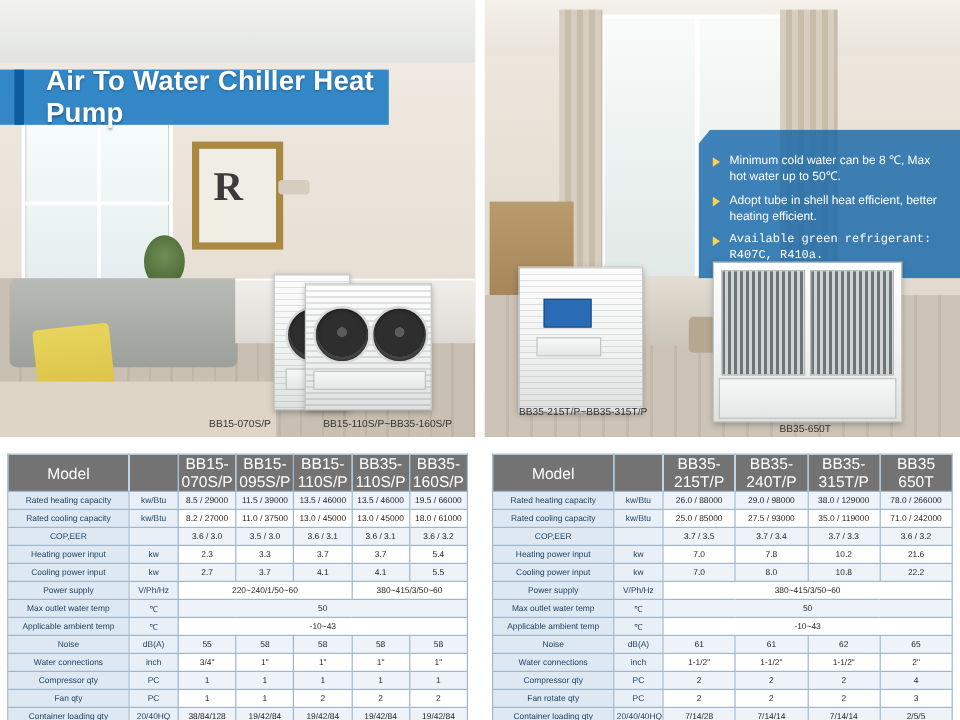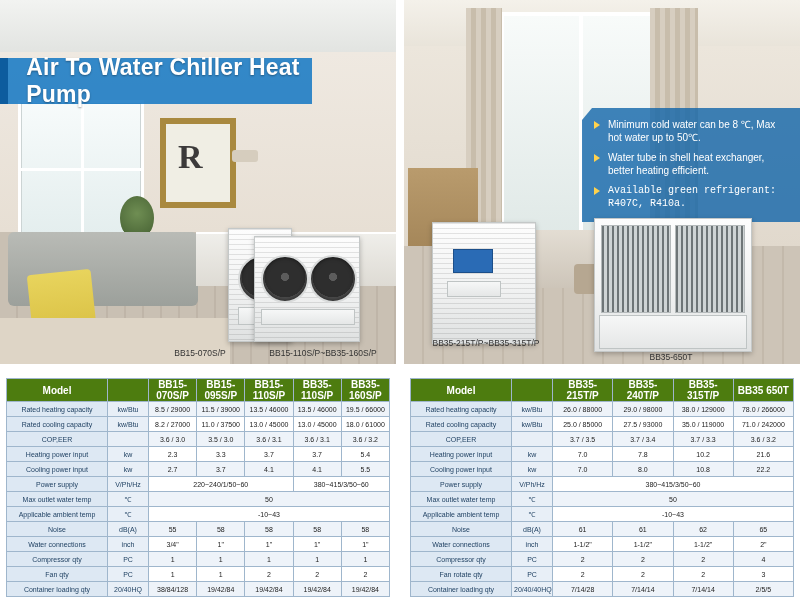--- a/index.html
+++ b/index.html
@@ -146,39 +146,40 @@
 
   
   .title-banner {
     position: absolute;
     left: 0; top: 58px;
     width: 312px;
     height: 46px;
     background: rgba(25, 122, 196, 0.88);
     display: flex;
     align-items: center;
+    padding-left: 12px;
   }
   .title-banner .accent {
     width: 10px; height: 46px; background: #0d5c9e;
   }
   .title-banner h1 {
     margin: 0 0 0 18px;
     color: #ffffff;
     font-size: 23px;
     font-weight: bold;
     letter-spacing: 0.2px;
     text-shadow: 0 1px 2px rgba(0,0,0,0.35);
   }
 
   
   .features {
     position: absolute;
     right: 0; top: 108px;
     width: 196px;
-    padding: 10px 10px 12px 12px;
+    padding: 20px 10px 12px 12px;
     background: rgba(12, 98, 168, 0.78);
     clip-path: polygon(10px 0, 100% 0, 100% 100%, 0 100%, 0 12px);
     color: #ffffff;
   }
   .features ul { list-style: none; margin: 0; padding: 0; }
   .features li {
     position: relative;
     padding-left: 14px;
     margin-bottom: 7px;
     font-size: 10px;
@@ -249,24 +250,24 @@
   .panel-right .spec-table { left: 6px; }
   .spec-table th, .spec-table td {
     border: 1px solid #9fb6cc;
     height: 14px;
     padding: 0 2px;
     text-align: center;
     vertical-align: middle;
     overflow: hidden;
   }
   .spec-table thead th {
-    background: #4d7c0f;
+    background: #737373;
     color: #ffffff;
-    font-weight: bold;
-    font-size: 10px;
+    font-weight: normal;
+    font-size: 13px;
     height: 16px;
   }
   .spec-table tbody tr:nth-child(odd) td { background: #eef3f9; }
   .spec-table tbody tr:nth-child(even) td { background: #ffffff; }
   .spec-table td.rowlabel {
     text-align: center;
     font-weight: normal;
     color: #1a3c5e;
     background: #dde8f3 !important;
   }
@@ -458,21 +459,21 @@
       <div class="rm2-table"></div>
 
       <div class="features">
         <ul>
           <li>
             <span class="bullet"></span>
             <span>Minimum cold water can be 8 ℃, Max hot water up to 50℃.</span>
           </li>
           <li>
             <span class="bullet"></span>
-            <span>Water tube in shell heat exchanger, better heating efficient.</span>
+            <span>Adopt tube in shell heat efficient, better heating efficient.</span>
           </li>
           <li>
             <span class="bullet"></span>
             <span>Available green refrigerant: R407C, R410a.</span>
           </li>
         </ul>
       </div>
 
       <div class="unit" style="left:28px; top:222px; width:102px; height:120px;">
         <div class="slats"></div>

